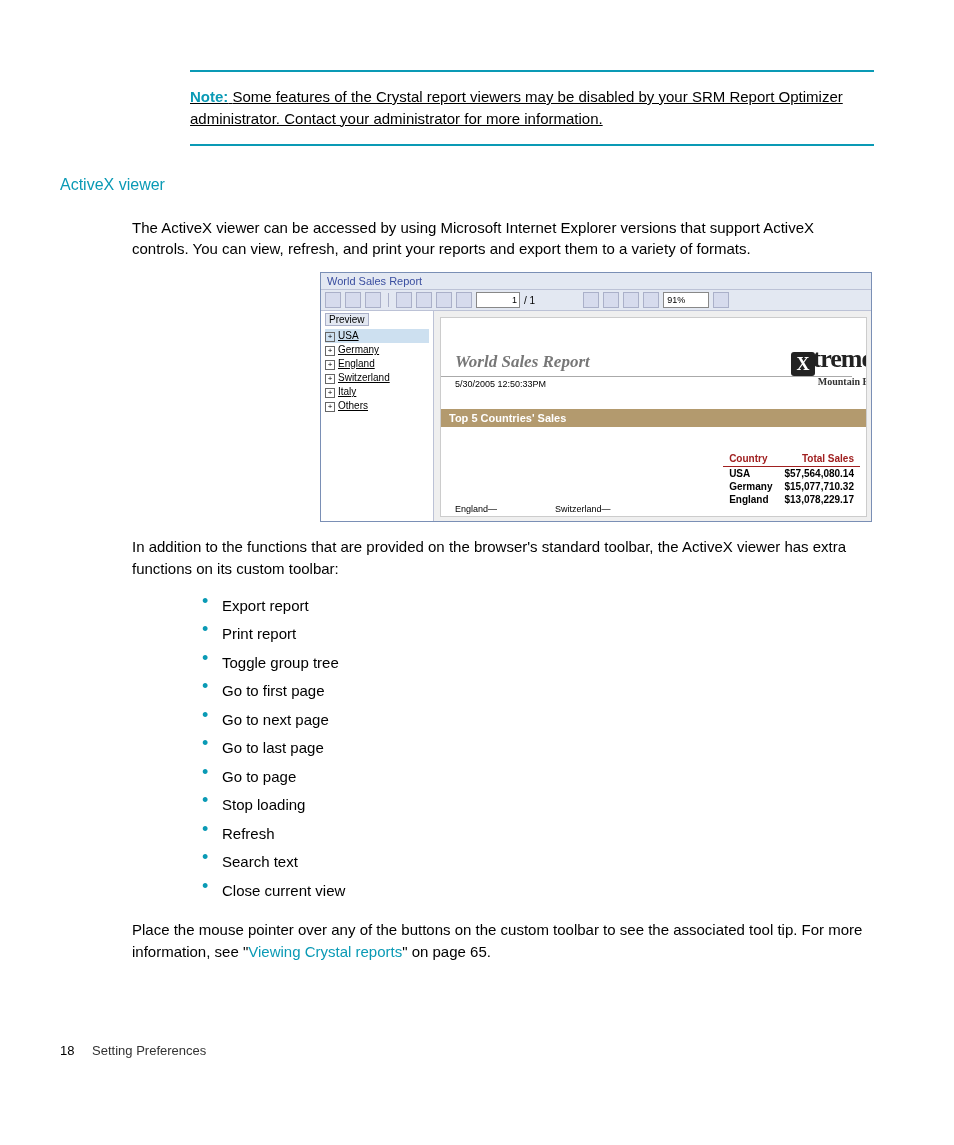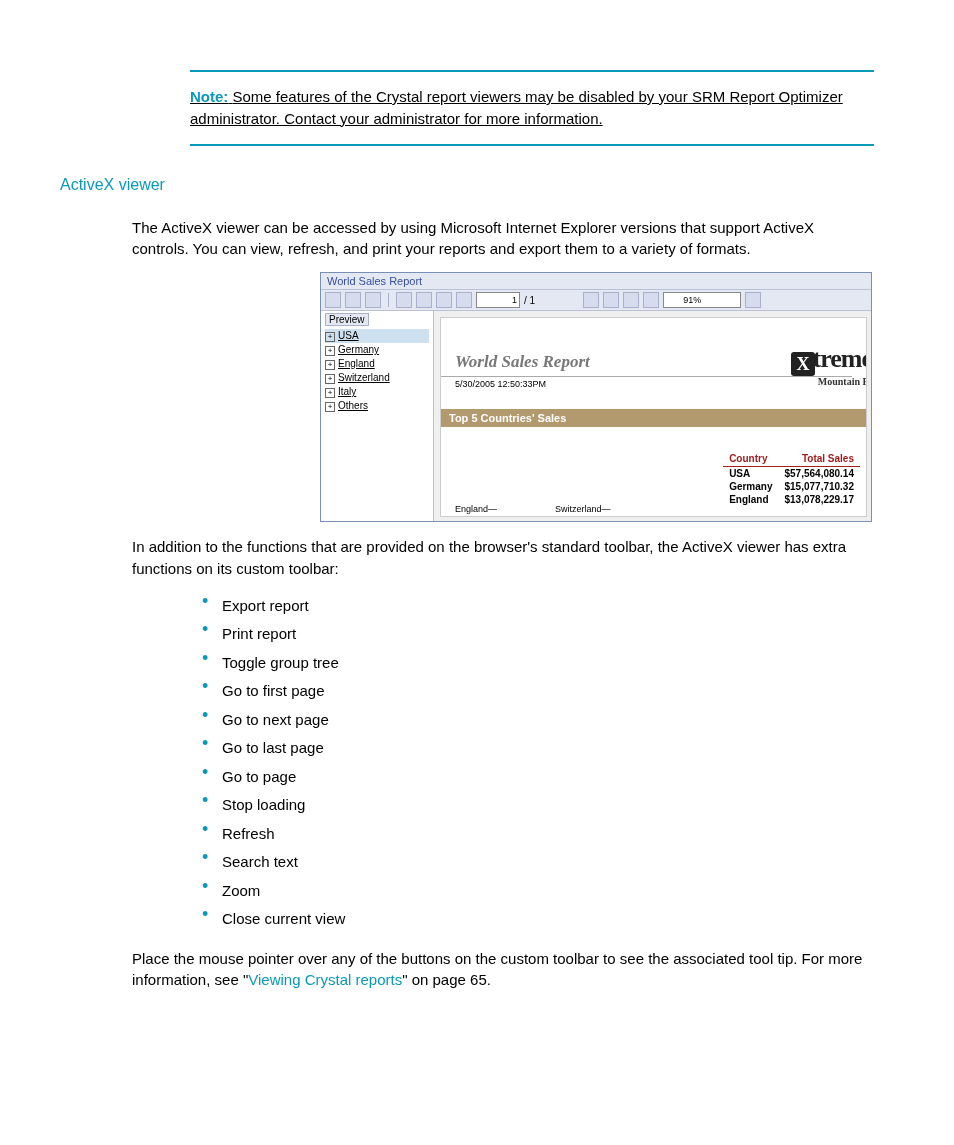--- a/index.html
+++ b/index.html
@@ -97,21 +97,21 @@
     padding: 0 2px;
     line-height: 14px;
   }
   .zoom-box {
     width: 38px;
     height: 14px;
     background: #fff;
     border: 1px solid #888;
     font-size: 9px;
     text-align: left;
-    padding: 0 19px;
+    padding: 0 3px;
     line-height: 14px;
   }
   .fig-main {
     display: flex;
     height: calc(100% - 38px);
   }
   .fig-tree {
     width: 104px;
     border-right: 1px solid #bcc2d6;
     background: #fff;
@@ -359,22 +359,25 @@
       <li>Export report</li>
       <li>Print report</li>
       <li>Toggle group tree</li>
       <li>Go to first page</li>
       <li>Go to next page</li>
       <li>Go to last page</li>
       <li>Go to page</li>
       <li>Stop loading</li>
       <li>Refresh</li>
       <li>Search text</li>
-      <li>Zoom</li>
       <li>Close current view</li>
     </ul>
 
   <div class="body-text">
     <span>Place the mouse pointer over any of the buttons on the custom toolbar to see the associated tool tip. For more information, see "</span><a class="link">Viewing Crystal reports</a><span>" on page 65.</span>
   </div>
 
+  <div class="footer">
+    <span class="pn">18</span>
+    <span>Setting Preferences</span>
+  </div>
 
 </div>
 
 </body></html>

